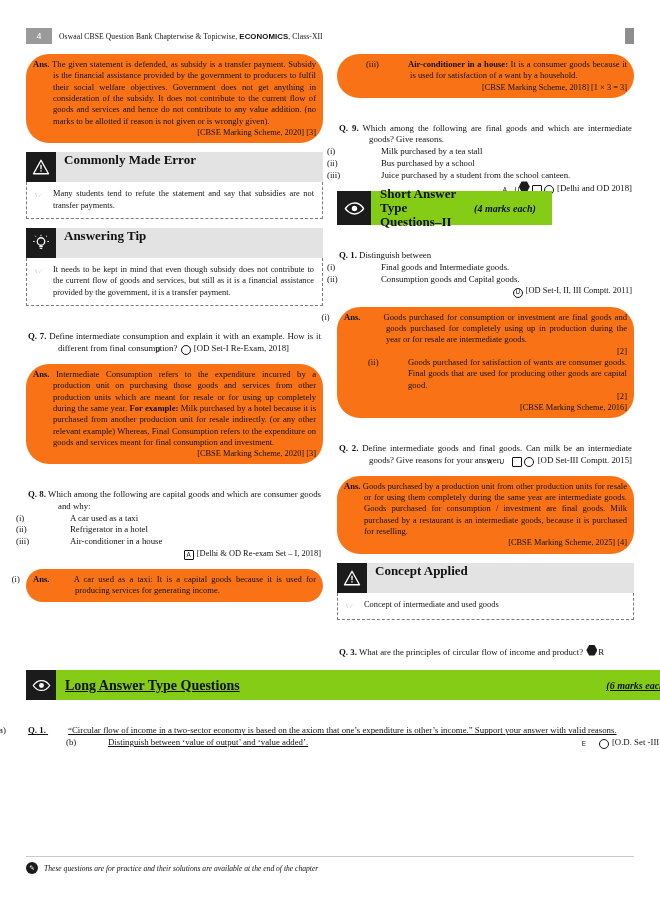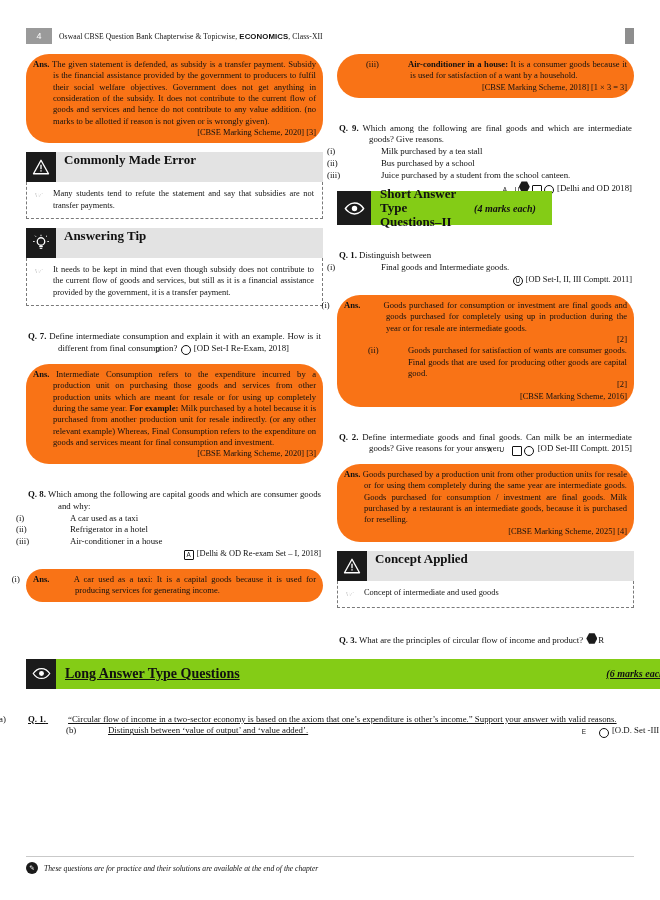--- a/index.html
+++ b/index.html
@@ -286,20 +286,21 @@
         <div class="stitle">
           <div>Short Answer Type</div>
           <div>Questions–II</div>
         </div>
         <div class="smarks">(4 marks each)</div>
       </div>
 
       <div class="qtext blk">
         <p class="indent2"><span class="b">Q. 1.</span> <span>Distinguish between</span></p>
         <p class="indent3" style="margin-left:22px"><span class="roman">(i)</span><span>Final goods and Intermediate goods.</span></p>
+        <p class="indent3" style="margin-left:22px"><span class="roman">(ii)</span><span>Consumption goods and Capital goods.</span></p>
         <p class="right" style="font-size:8.4px"><span class="tag ci ou">U</span> <span>[OD Set-I, II, III Comptt. 2011]</span></p>
       </div>
 
       <div class="ansbox blk">
         <p class="just" style="padding-left:42px;text-indent:-42px"><span class="b">Ans.</span> <span class="roman">(i)</span><span>Goods purchased for consumption or investment are final goods and goods purchased for completely using up in production during the year or for resale are intermediate goods.</span></p>
         <p class="right">[2]</p>
         <p class="just" style="padding-left:42px;text-indent:-20px;margin-left:22px"><span class="roman">(ii)</span><span>Goods purchased for satisfaction of wants are consumer goods. Final goods that are used for producing other goods are capital good.</span></p>
         <p class="right">[2]</p>
         <p class="scheme">[CBSE Marking Scheme, 2016]</p>
       </div>

